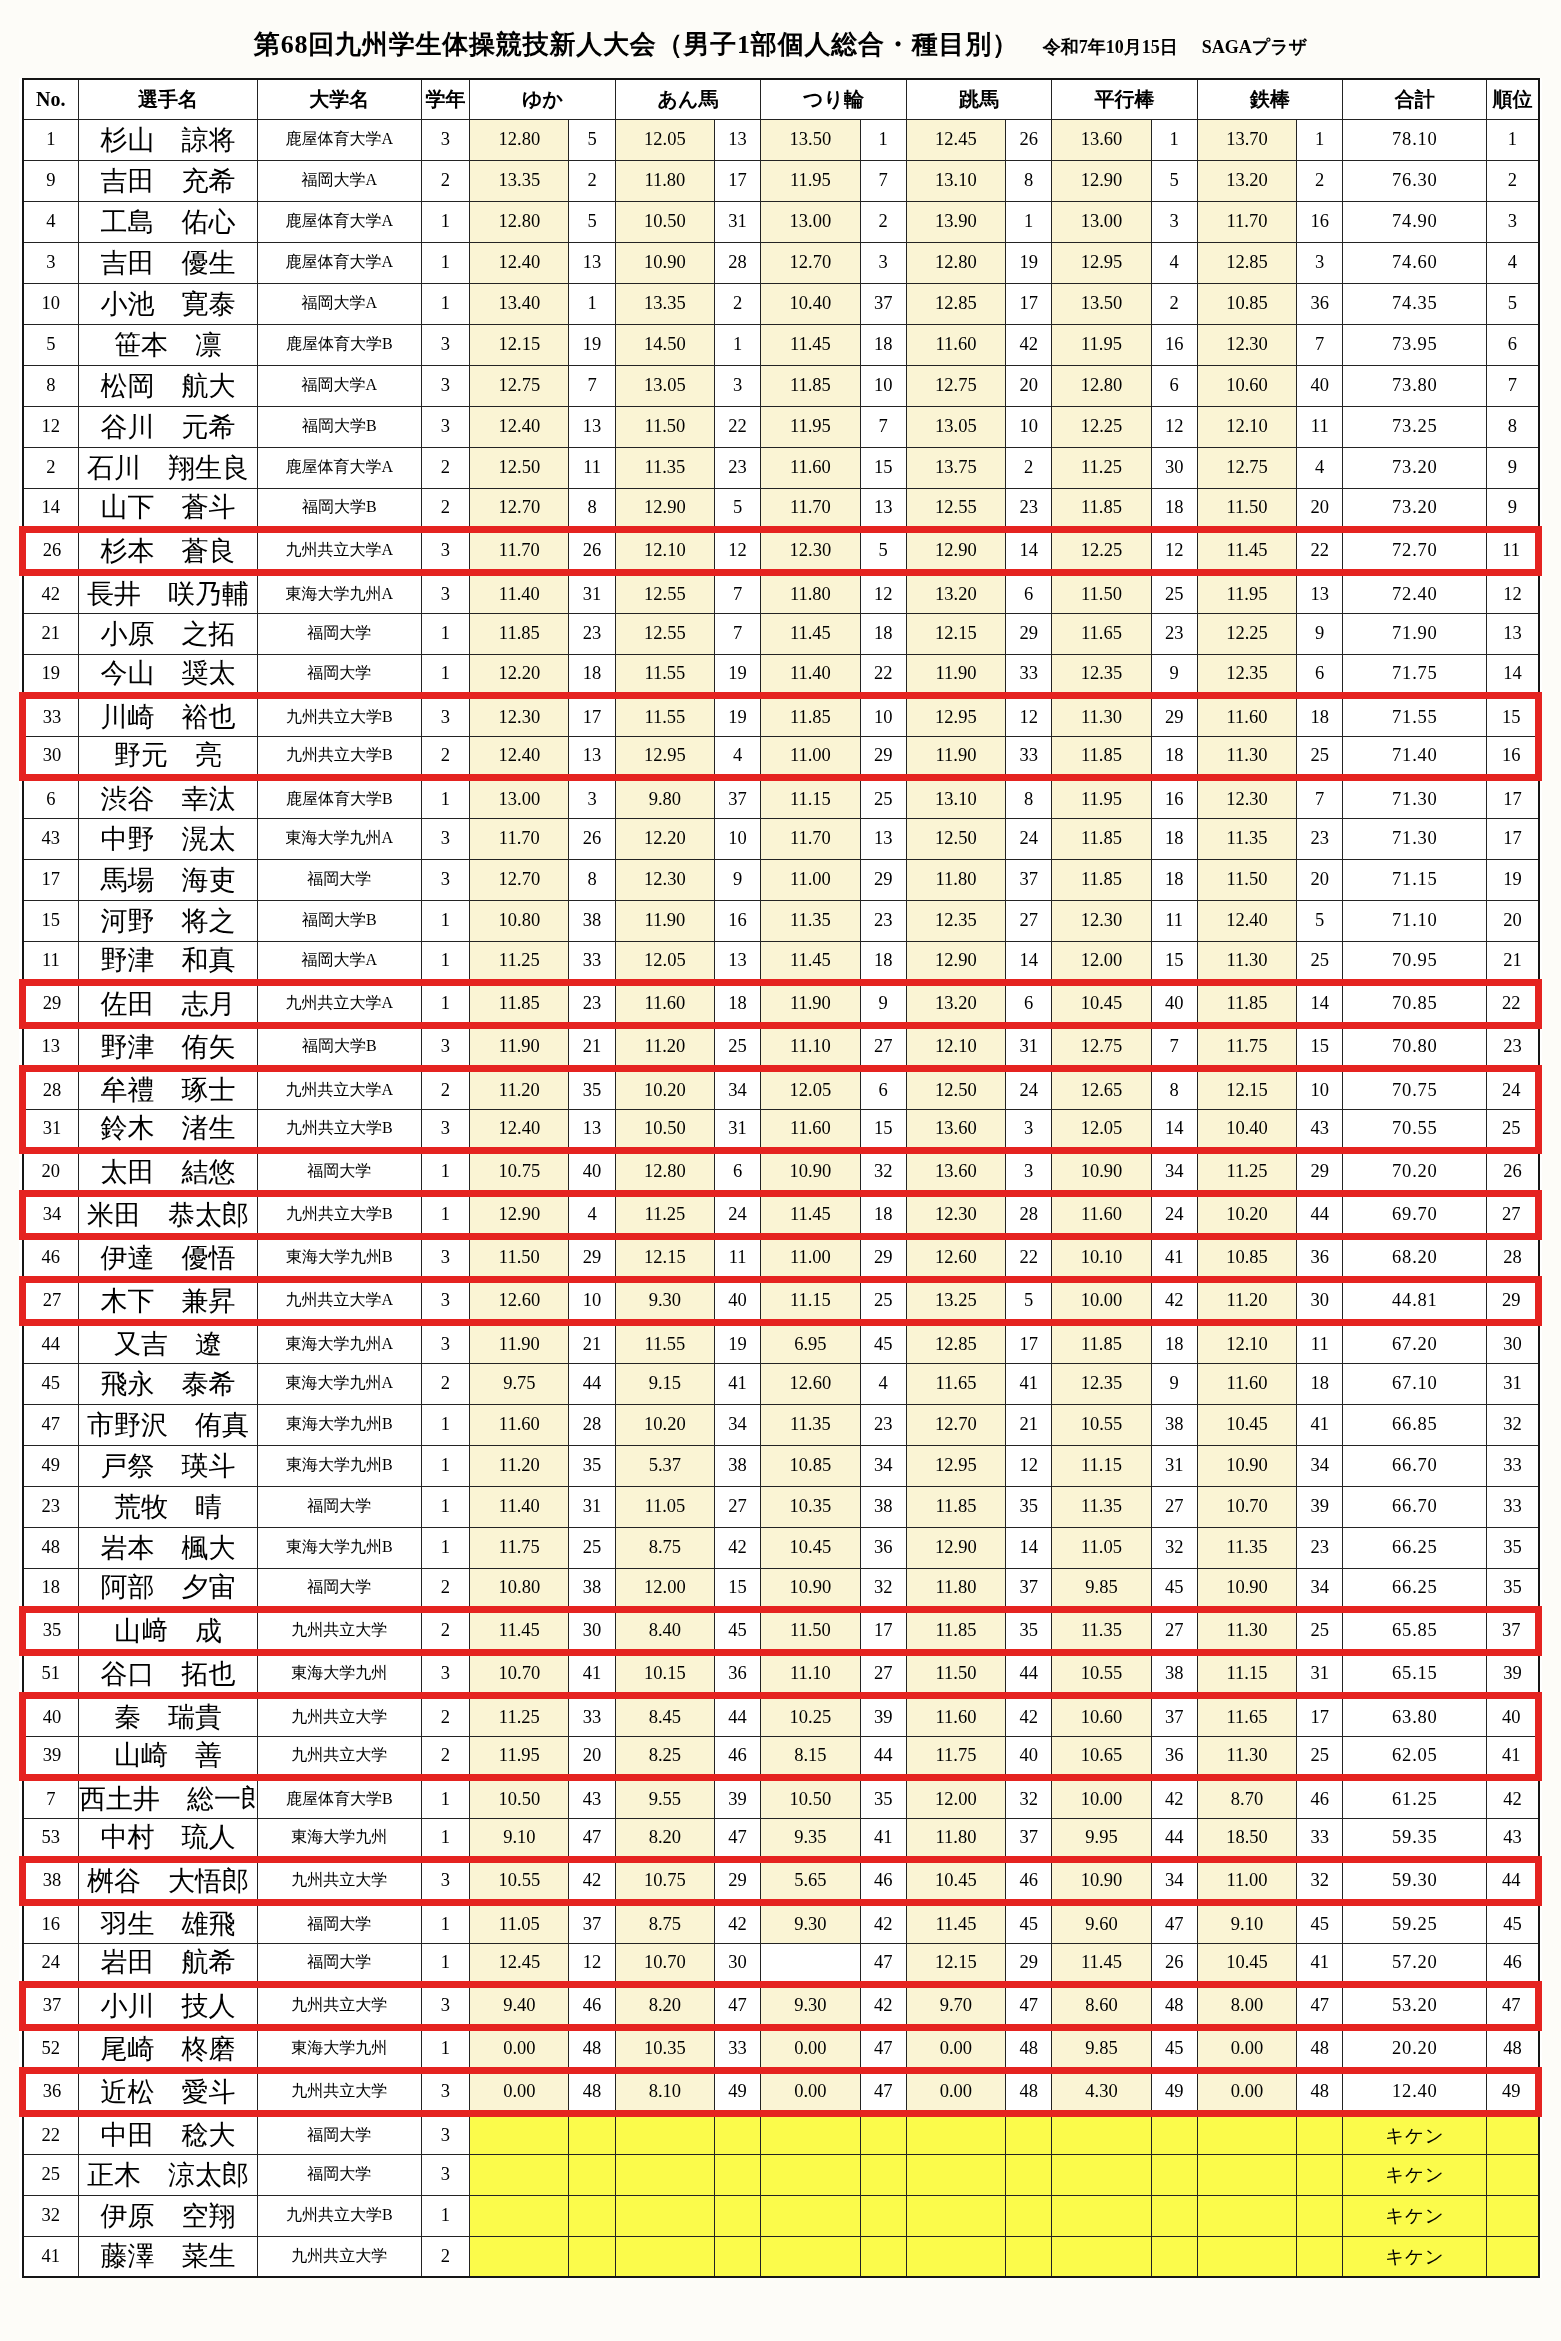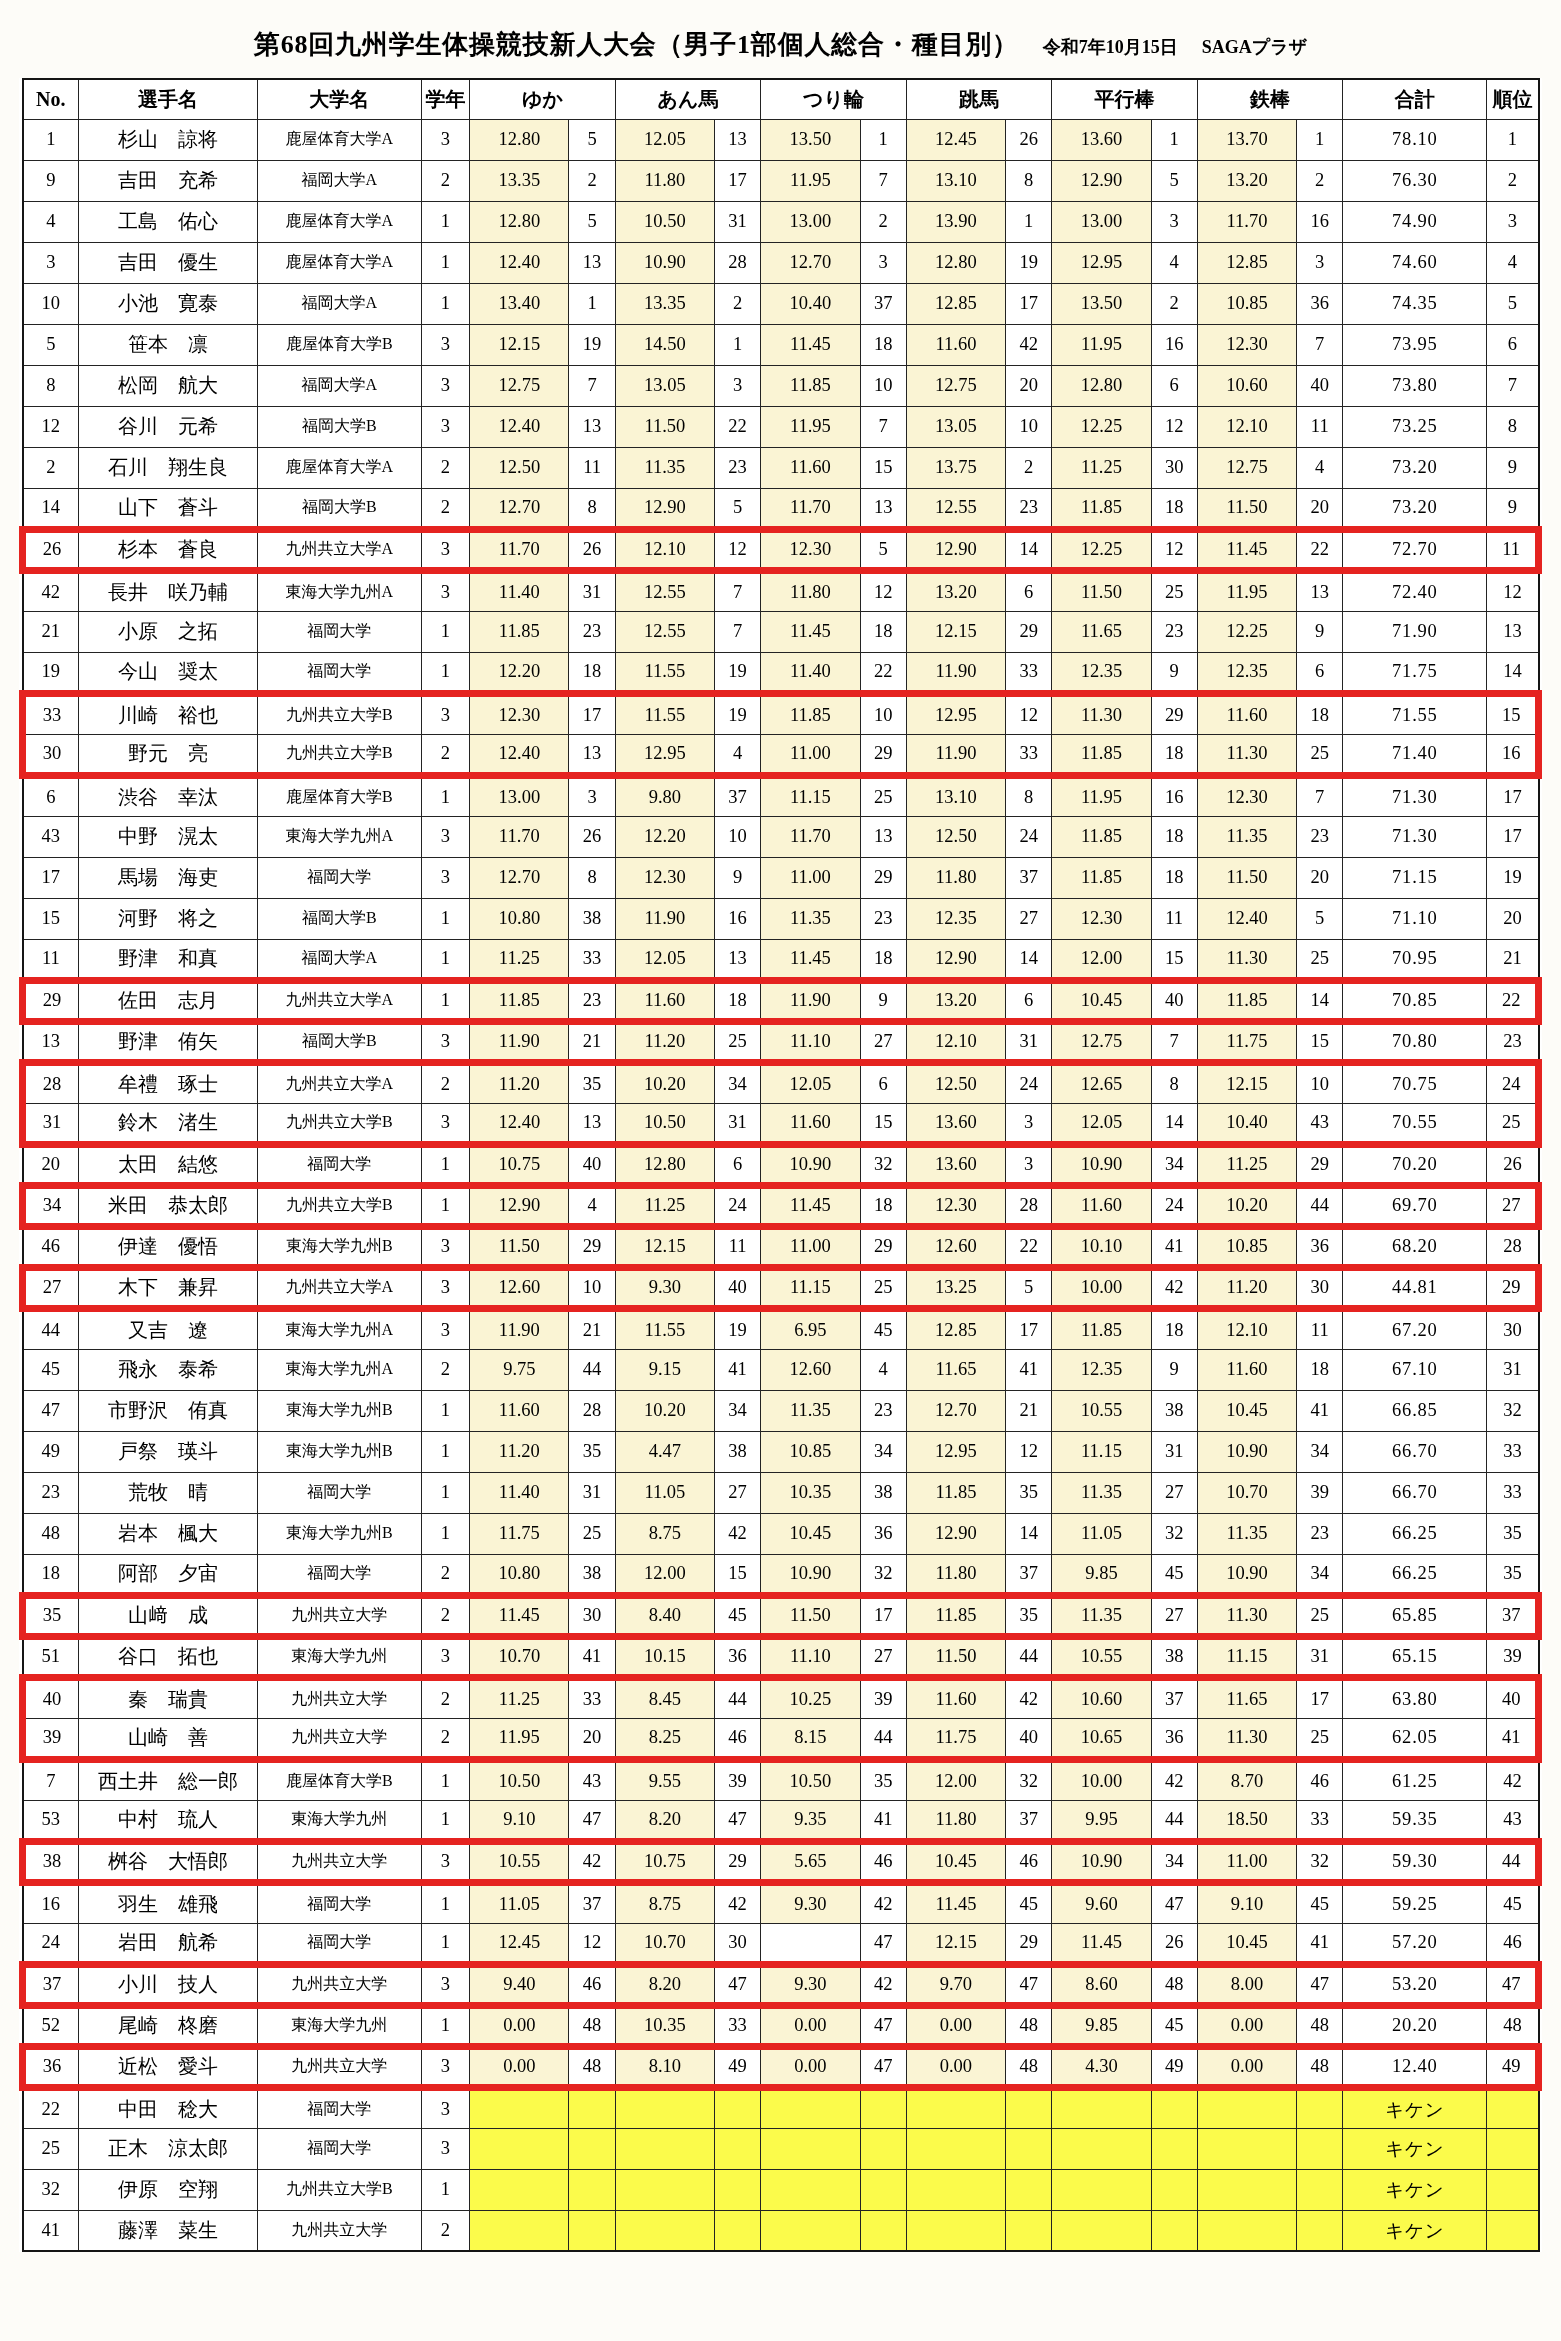--- a/index.html
+++ b/index.html
@@ -23,21 +23,21 @@
   col.c-grade{width:3.2%;} col.c-score{width:6.55%;} col.c-evrank{width:3.05%;}
   col.c-total{width:9.5%;} col.c-prank{width:3.4%;}
   th,td{
     border:1.6px solid #232323;text-align:center;vertical-align:middle;
     padding:0;overflow:hidden;white-space:nowrap;
   }
   thead tr{height:40px;margin-top:24px;}
   th{font-size:20px;font-weight:bold;}
   tbody tr{height:41px;}
   td{font-size:18.5px;}
-  td.name{font-size:20px;}
+  td.name{font-size:27px;}
   td.univ{font-size:16px;}
   td.score{background:var(--score-bg,#faf4d4);}
   td.score.noscore{background:#ffffff;}
   td.wd{background:var(--withdrawn-bg,#fbfb4b);}
   td.total{letter-spacing:0.8px;}
   tr.box-single td{border-top:7.2px solid var(--highlight-border,#e52320);border-bottom:7.2px solid var(--highlight-border,#e52320);}
   tr.box-top td{border-top:7.2px solid var(--highlight-border,#e52320);}
   tr.box-bottom td{border-bottom:7.2px solid var(--highlight-border,#e52320);}
   tr.box-single td:first-child,tr.box-top td:first-child,tr.box-bottom td:first-child{border-left:7.2px solid var(--highlight-border,#e52320);}
   tr.box-single td:last-child,tr.box-top td:last-child,tr.box-bottom td:last-child{border-right:7.2px solid var(--highlight-border,#e52320);}
@@ -730,21 +730,21 @@
           <td class="total">66.85</td>
           <td class="prank">32</td>
         </tr>
         <tr>
           <td class="no">49</td>
           <td class="name">戸祭　瑛斗</td>
           <td class="univ">東海大学九州B</td>
           <td class="grade">1</td>
           <td class="score">11.20</td>
           <td class="evrank">35</td>
-          <td class="score">4.47</td>
+          <td class="score">5.37</td>
           <td class="evrank">38</td>
           <td class="score">10.85</td>
           <td class="evrank">34</td>
           <td class="score">12.95</td>
           <td class="evrank">12</td>
           <td class="score">11.15</td>
           <td class="evrank">31</td>
           <td class="score">10.90</td>
           <td class="evrank">34</td>
           <td class="total">66.70</td>

